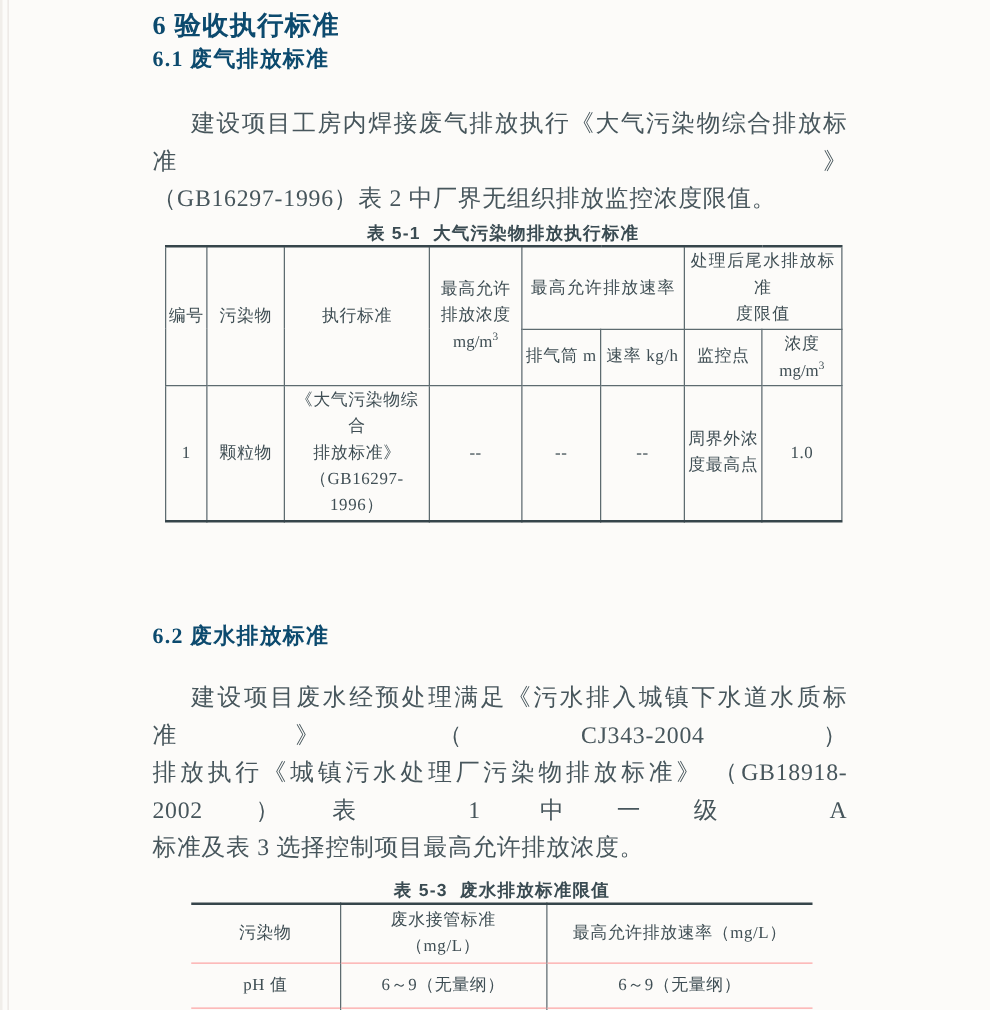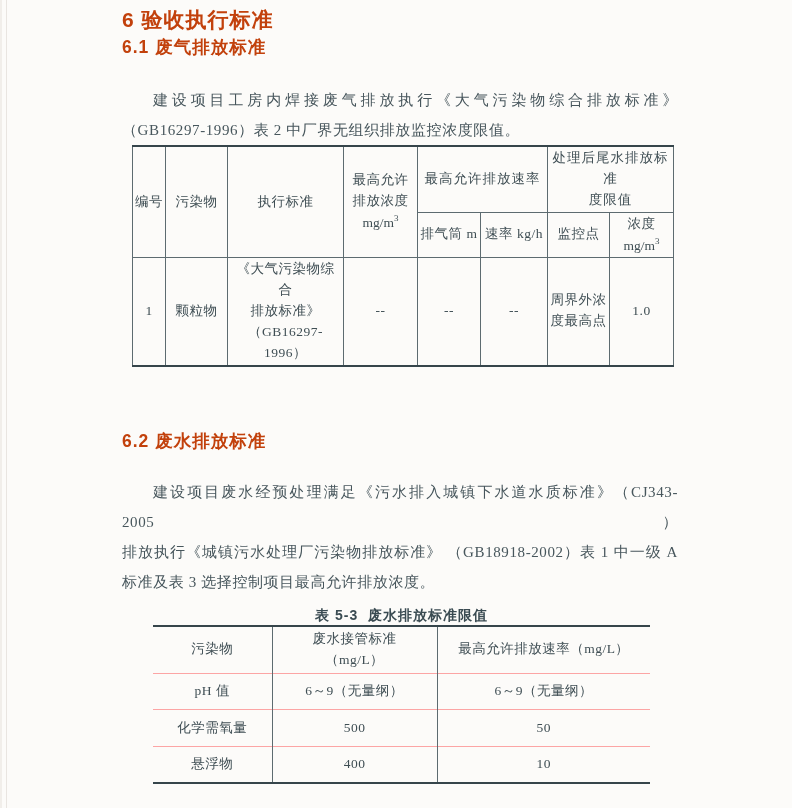--- a/index.html
+++ b/index.html
@@ -9,27 +9,27 @@
     background:#fcfbf9;
     overflow:hidden;
     font-family:"Liberation Serif", serif;
     color:#44545b;
     box-sizing:border-box;
     padding:0 114px 0 122px;
   }
   .scan-edge{position:absolute;left:6px;top:0;bottom:0;width:1px;background:#e9e5e1;}
   .scan-edge2{position:absolute;left:0;top:0;bottom:0;width:2px;background:#f1eeea;}
 
-  h1,h2{font-family:Liberation Sans, sans-serif;color:#c2410c;margin:0;}
+  h1,h2{font-family:Liberation Serif, serif;color:#0c4a6e;margin:0;}
   h1{font-size:21px;font-weight:bold;letter-spacing:1px;margin-top:6px;}
   h2{font-size:17.5px;font-weight:bold;letter-spacing:1px;}
   .h2-61{margin-top:1px;}
-  .h2-62{margin-top:62px;}
+  .h2-62{margin-top:78px;}
 
-  .para{margin:0;font-size:15px;line-height:30px;letter-spacing:0.6px;color:#47565c;}
+  .para{margin:0;font-size:19px;line-height:30px;letter-spacing:0.6px;color:#47565c;}
   .para-1{margin-top:26px;}
   .para-2{margin-top:24px;}
   .tline{display:block;text-align:justify;text-align-last:justify;}
   .tline.first{text-indent:31px;}
   .tline.last{text-align:right;text-align-last:left;}
 
   .caption{
     font-family:"Liberation Sans", sans-serif;
     font-weight:bold;font-size:14px;color:#3a4b52;
     text-align:center;letter-spacing:1px;white-space:pre-wrap;
@@ -69,20 +69,21 @@
 
   <h1>6 验收执行标准</h1>
 
   <h2 class="h2-61">6.1 废气排放标准</h2>
 
   <p class="para para-1">
     <span class="tline first">建设项目工房内焊接废气排放执行《大气污染物综合排放标准》</span>
     <span class="tline last">（GB16297-1996）表 2 中厂界无组织排放监控浓度限值。</span>
   </p>
 
+  <div class="caption cap-51">表 5-1  大气污染物排放执行标准</div>
 
   <table class="t51">
     <colgroup>
       <col style="width:33px">
         <col style="width:62px">
         <col style="width:116px">
         <col style="width:74px">
       <col style="width:63px">
         <col style="width:67px">
         <col style="width:62px">
@@ -126,21 +127,21 @@
         <td>--</td>
         <td>周界外浓度最高点</td>
         <td>1.0</td>
       </tr>
     </tbody>
   </table>
 
   <h2 class="h2-62">6.2 废水排放标准</h2>
 
   <p class="para para-2">
-    <span class="tline first">建设项目废水经预处理满足《污水排入城镇下水道水质标准》（CJ343-2005）</span>
+    <span class="tline first">建设项目废水经预处理满足《污水排入城镇下水道水质标准》（CJ343-2004）</span>
     <span class="tline">排放执行《城镇污水处理厂污染物排放标准》 （GB18918-2002）表 1 中一级 A</span>
     <span class="tline last">标准及表 3 选择控制项目最高允许排放浓度。</span>
   </p>
 
   <div class="caption cap-53">表 5-3  废水排放标准限值</div>
 
   <table class="t53">
     <colgroup>
       <col style="width:119px">
         <col style="width:165px">

